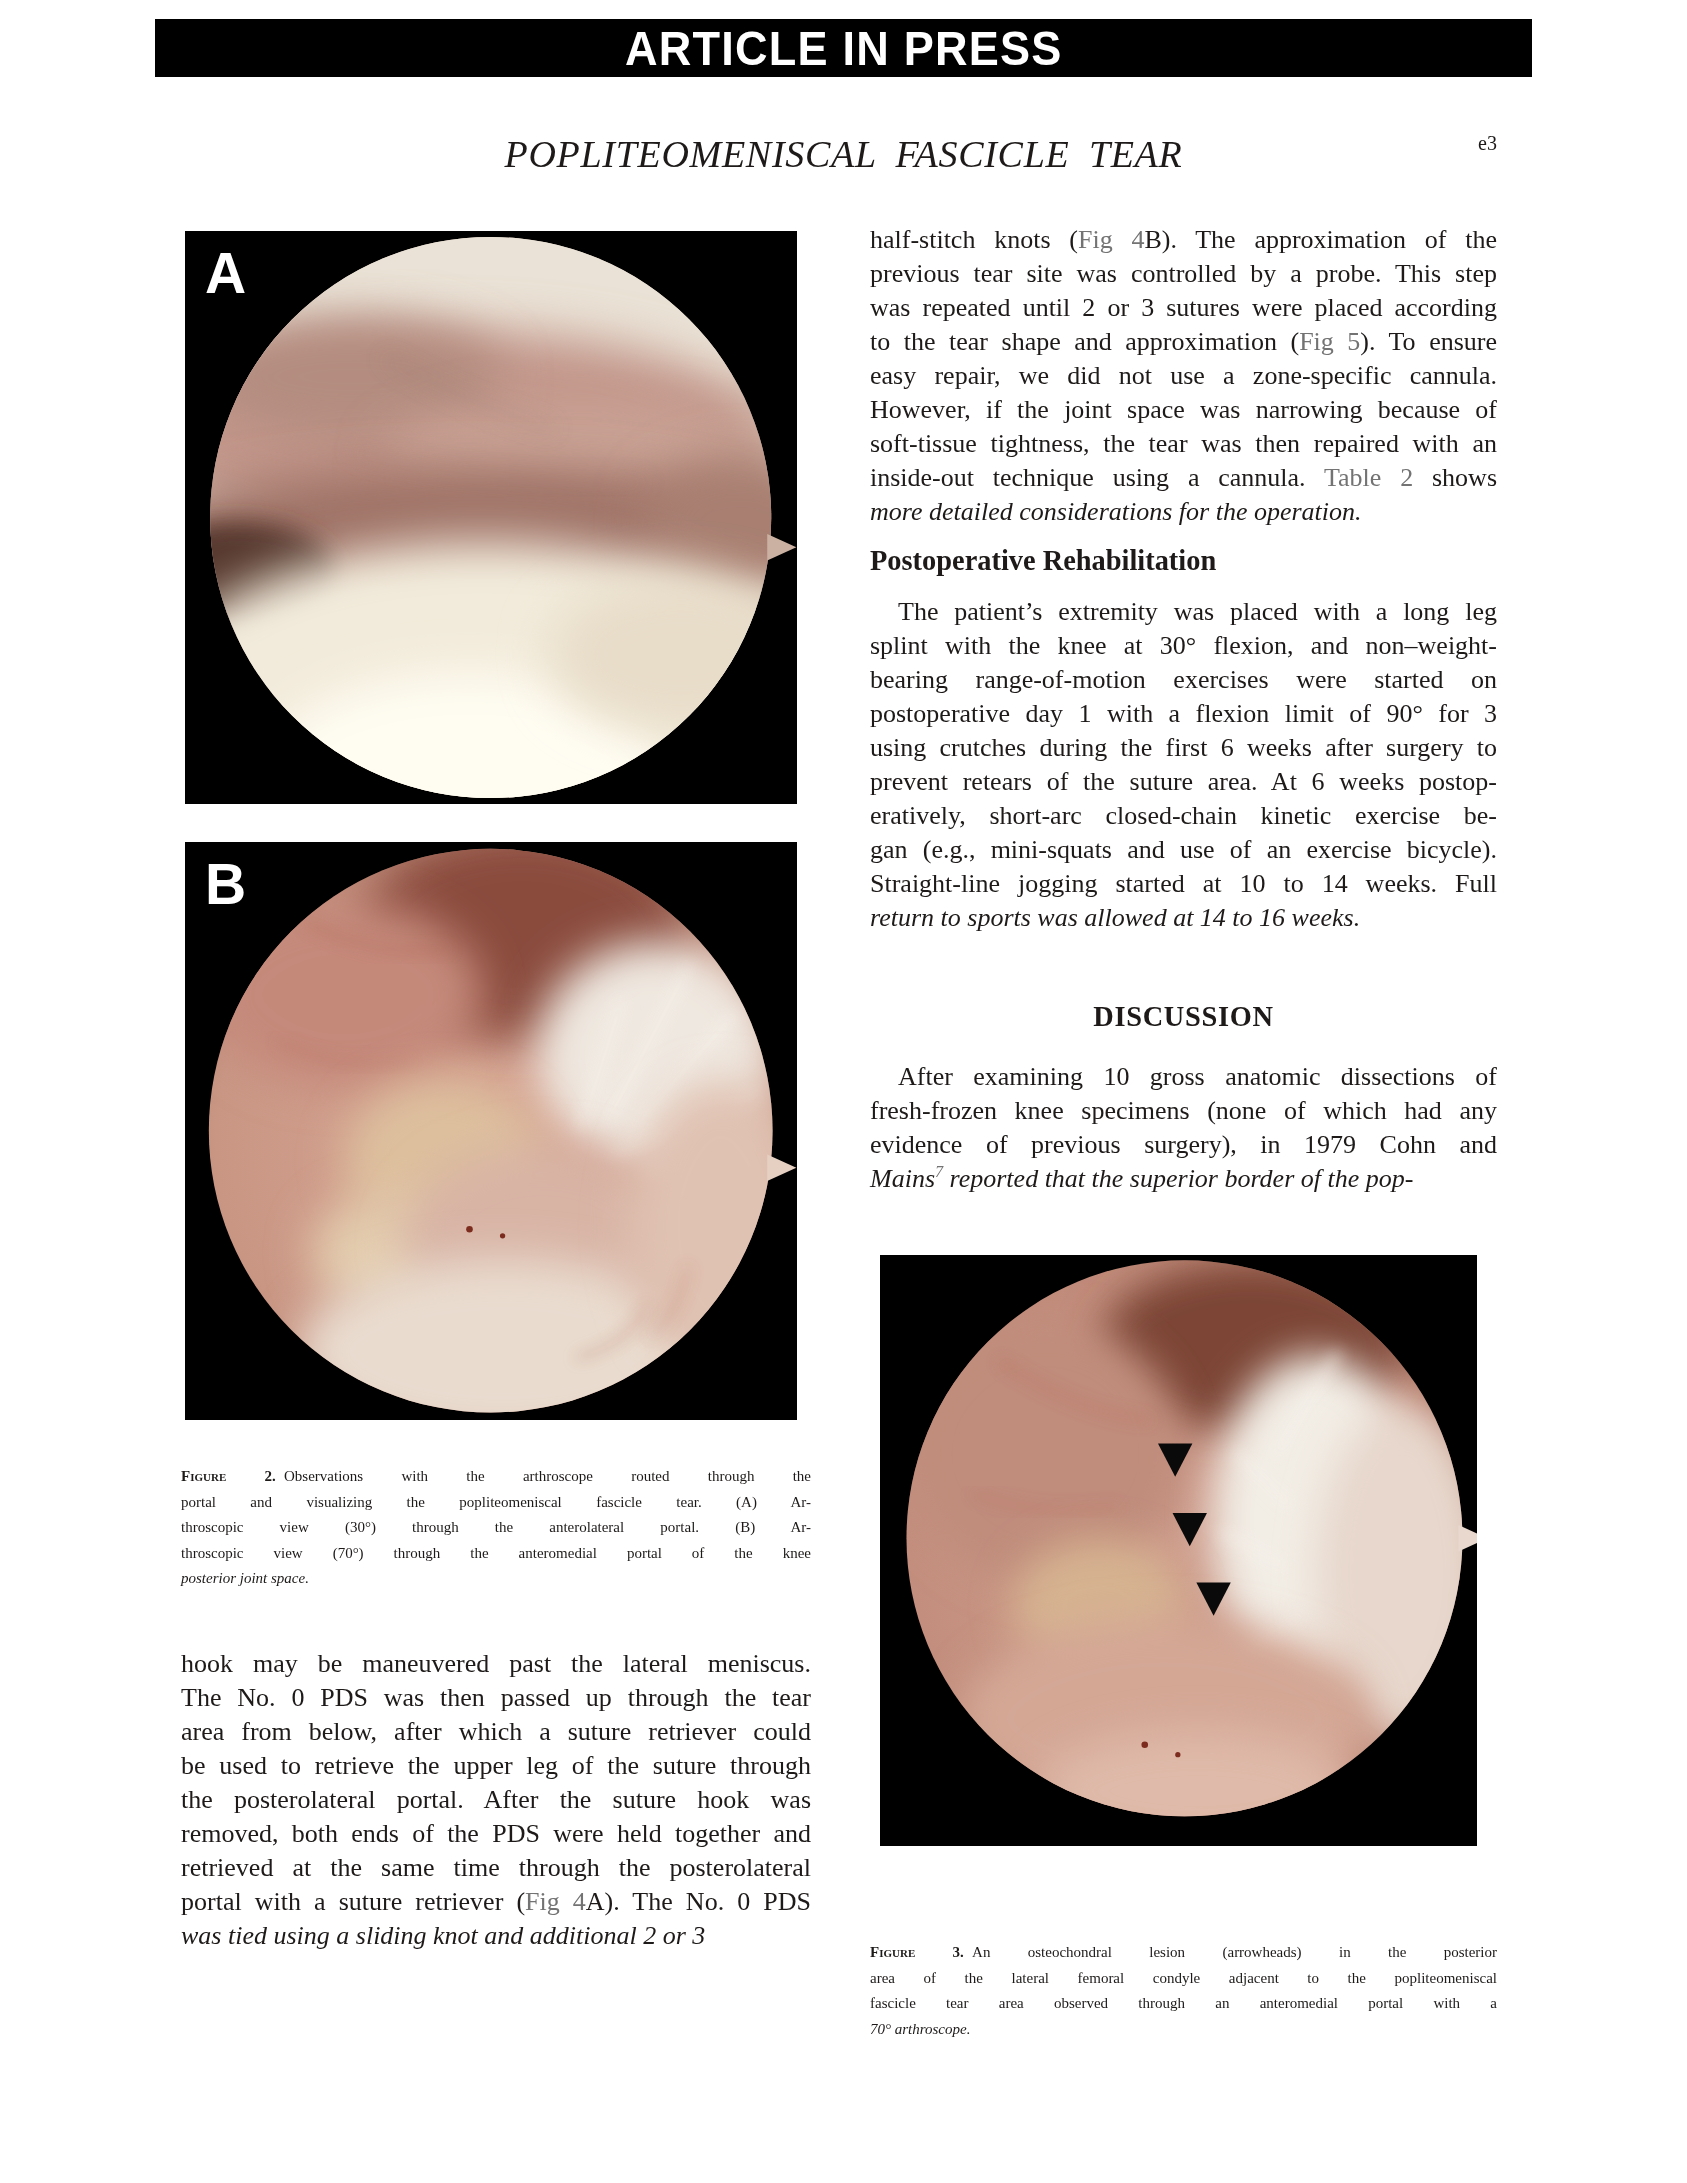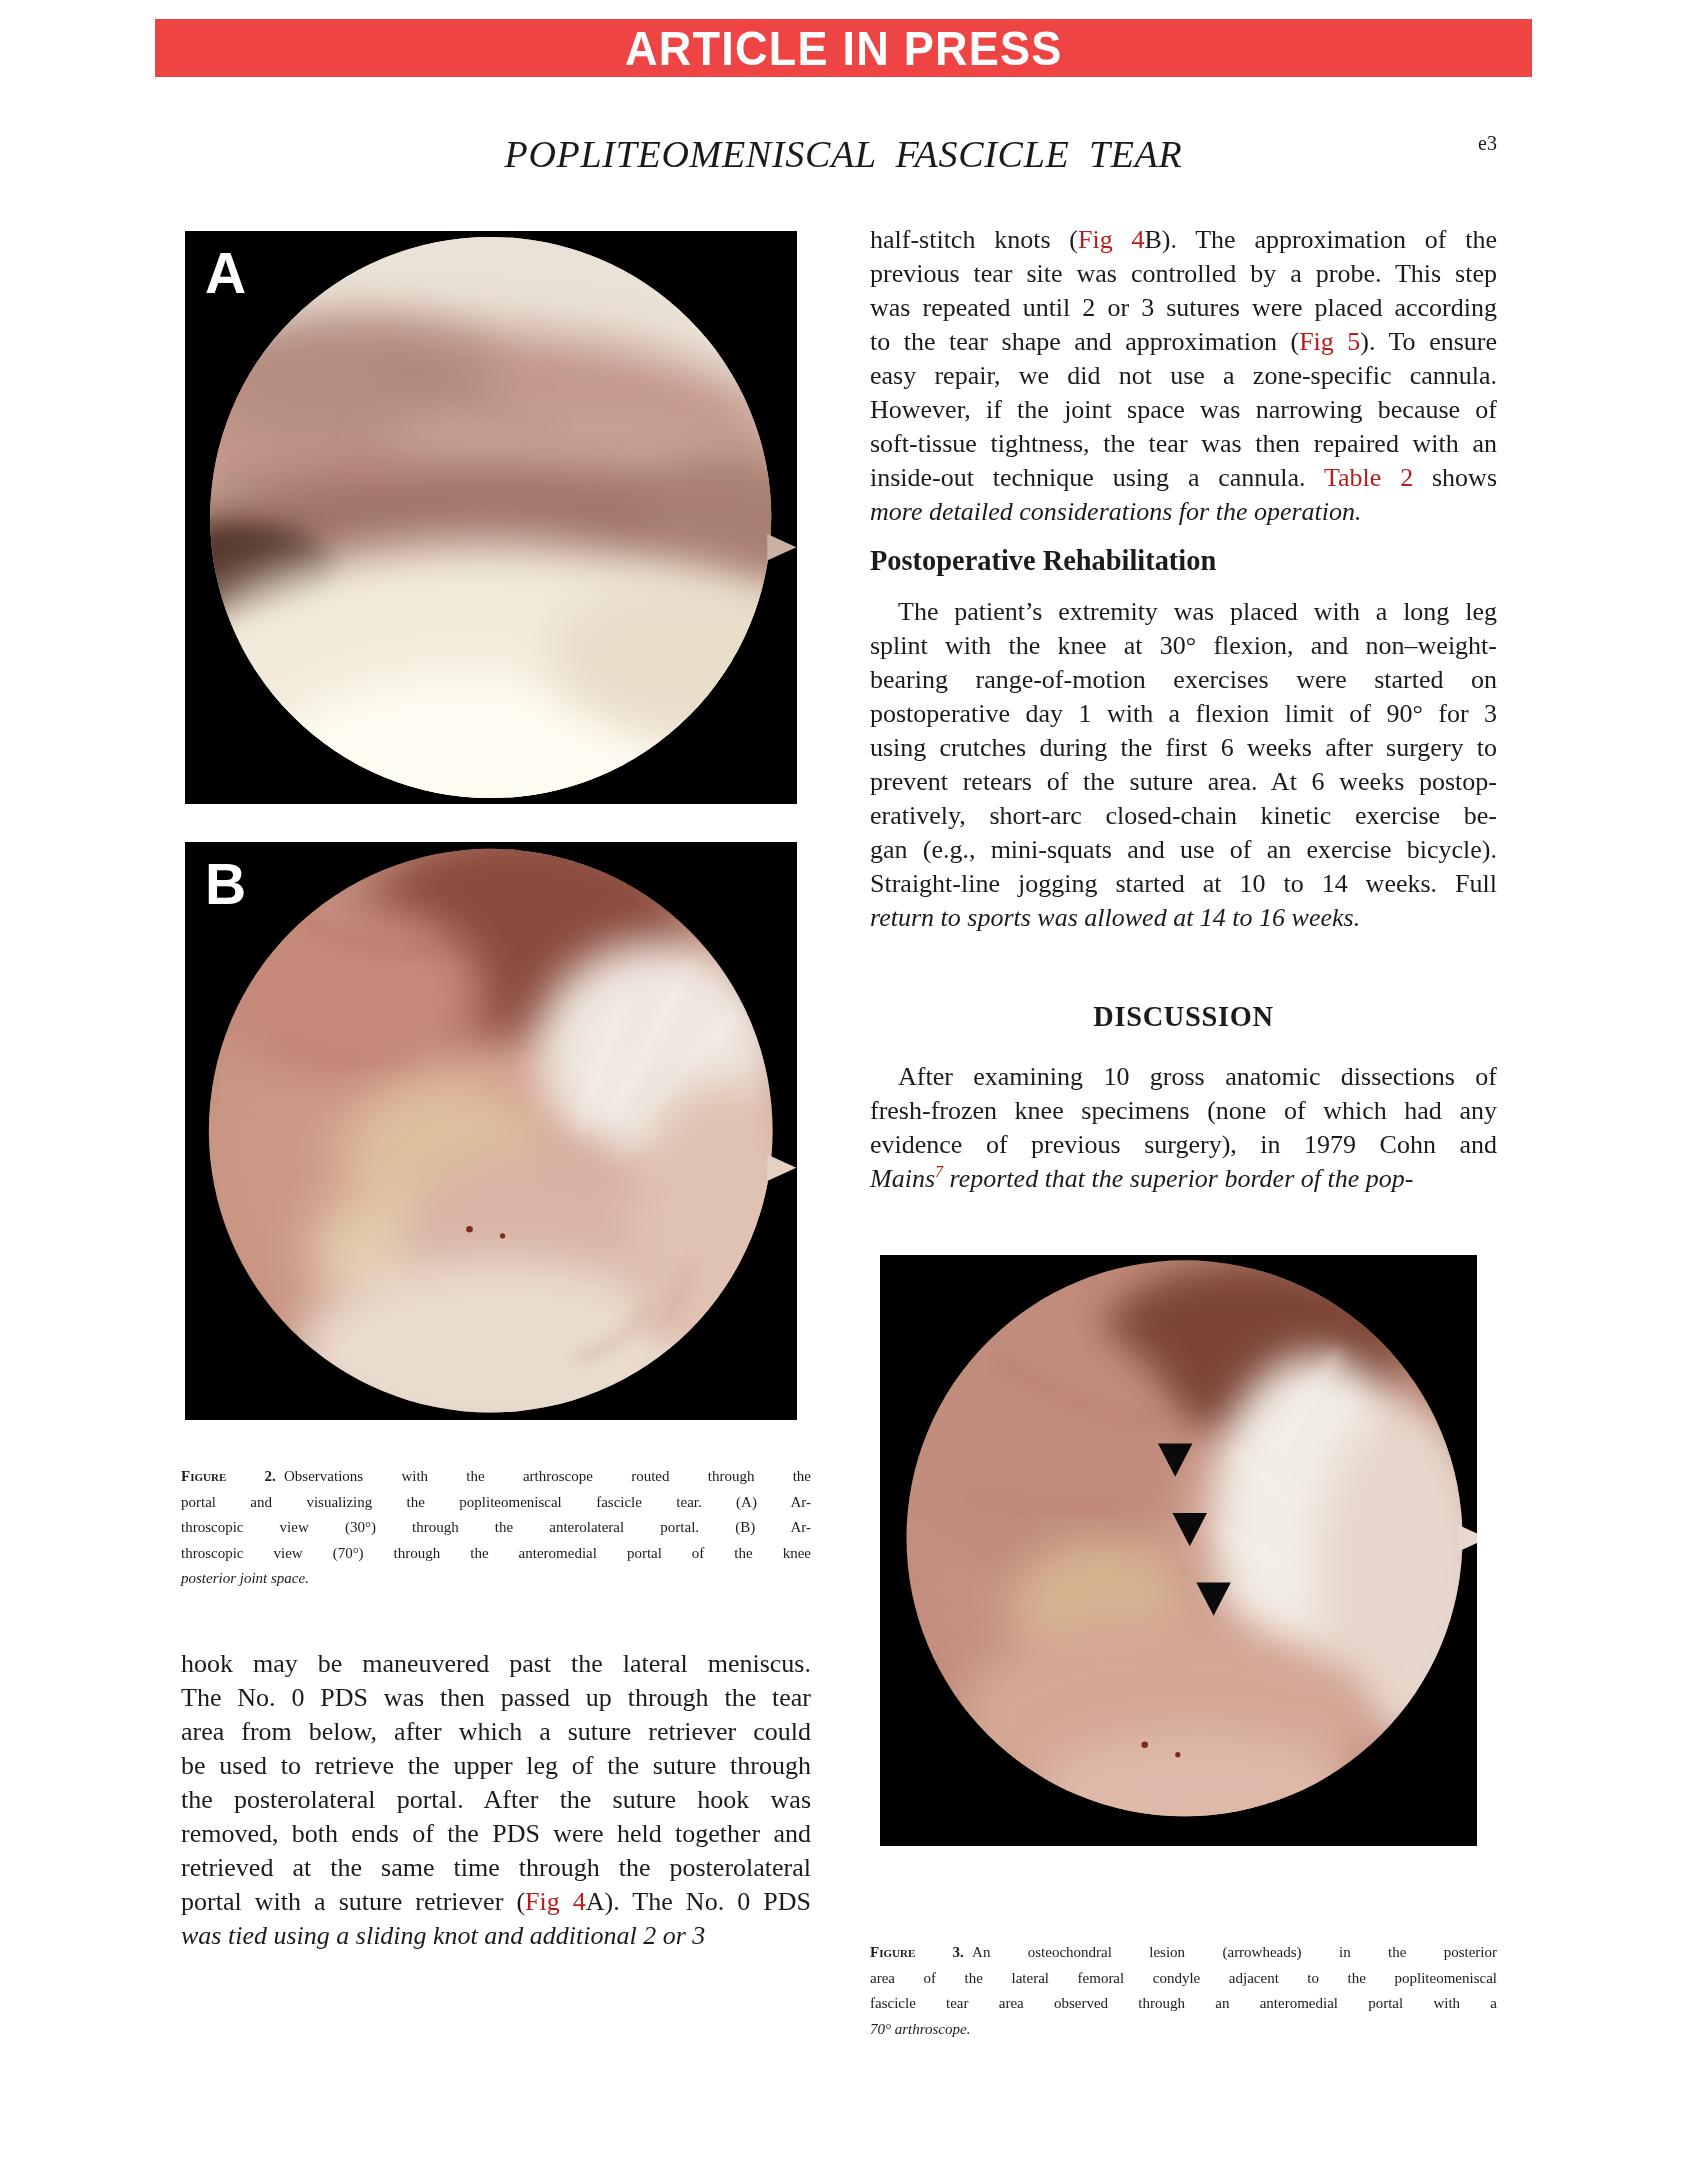--- a/index.html
+++ b/index.html
@@ -3,38 +3,38 @@
 <meta charset="utf-8">
 <style>
   html,body{margin:0;padding:0;}
   body{
     width:1687px;height:2183px;position:relative;background:#ffffff;
     font-family:"Liberation Serif", serif;color:#1d1a19;overflow:hidden;
   }
   .abs{position:absolute;}
 
   
-  .banner{left:155px;top:18.5px;width:1377px;height:58px;background:#ef4444;
+  .banner{left:155px;top:18.5px;width:1377px;height:58px;background:#000000;
     text-align:center;line-height:58px;}
   .banner-text{display:inline-block;transform:scaleX(.92);
     font-family:"Liberation Sans", sans-serif;font-weight:700;font-size:49px;
     color:#ffffff;letter-spacing:1.3px;white-space:nowrap;}
 
   
   .running-title{left:0;top:132px;width:1687px;text-align:center;
     font-style:italic;font-size:38px;letter-spacing:0.7px;word-spacing:9.3px;white-space:nowrap;}
   .page-number{top:132px;right:190px;font-size:20px;}
 
   
   .tblock{line-height:34px;font-size:26px;}
   .cap{line-height:25.5px;font-size:15px;}
   .tline{text-align:justify;text-align-last:justify;}
   .tline.last{text-align-last:left;font-style:italic;}
   .tline.indent{text-indent:28px;}
-  .link{color:#b91c1c;}
+  .link{color:#737373;}
   .sup{vertical-align:super;font-size:.62em;line-height:0;}
   .lead{font-weight:700;font-variant:small-caps;padding-right:.55em;}
 
   .sec-heading{font-weight:700;font-size:28.4px;line-height:34px;}
   .sec-heading.centered{text-align:center;letter-spacing:0.7px;}
 
   
   .figbox{background:#000;}
   .fig-label{position:absolute;left:20px;top:9.3px;color:#ffffff;
     font-family:"Liberation Sans", sans-serif;font-weight:700;font-size:57px;}

